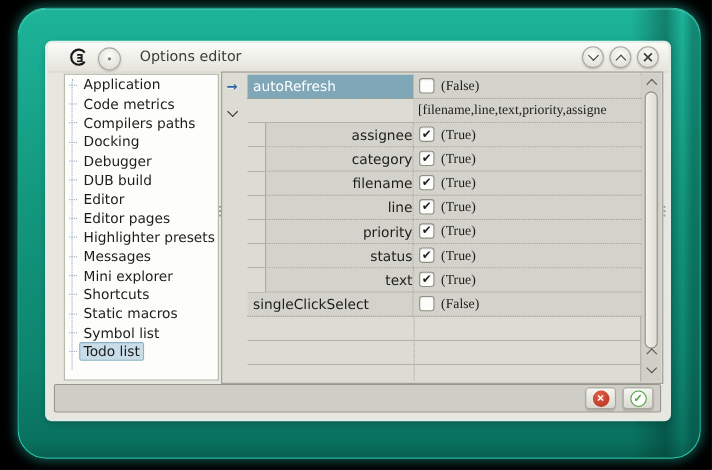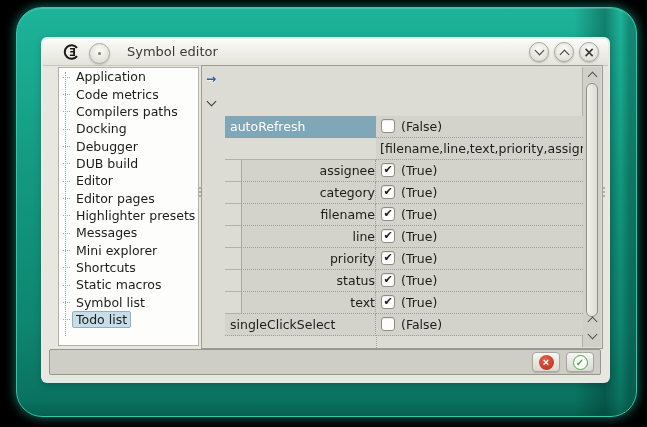--- a/index.html
+++ b/index.html
@@ -56,33 +56,33 @@
 
   
   .grid{position:absolute;left:158px;top:26px;width:402px;height:284px;background:#dcdcd4;
     border:1px solid #9c9c92;box-sizing:border-box;overflow:hidden;}
   .gutter{position:absolute;left:0;top:2px;width:23px;bottom:0;}
   .gicon{position:absolute;left:4px;width:16px;height:22px;line-height:22px;font-size:12px;text-align:left;}
   .gicon.current{color:#2f64a8;font-weight:bold;text-shadow:0 1px 1px rgba(255,255,255,.6);}
   .gicon.expanded{left:6px;}
   .gicon.expanded .chev{border-color:#3a3a36;margin-top:8px;transform:rotate(45deg);}
   .rows{position:absolute;left:23px;top:2px;width:358px;height:278px;
-    background:repeating-linear-gradient(180deg,rgba(0,0,0,0) 0,rgba(0,0,0,0) 21px,rgba(125,125,110,.45) 21px,rgba(125,125,110,.45) 22px);margin-top:48px;}
+    background:repeating-linear-gradient(180deg,rgba(0,0,0,0) 0,rgba(0,0,0,0) 21px,rgba(125,125,110,.45) 21px,rgba(125,125,110,.45) 22px);}
   .rows::after{content:'';position:absolute;left:151px;top:0;bottom:0;border-left:1px dotted #a6a69a;}
   .cell{position:absolute;height:22px;box-sizing:border-box;background:#d3d3cb;
     border-bottom:1px dotted #9f9f93;font-size:12.5px;color:#1c1c1a;line-height:21px;z-index:1;}
   .cell.name{left:0;width:151px;padding-left:5px;border-right:1px dotted #9f9f93;}
   .cell.name.lv1{left:16px;width:135px;border-left:1px solid #a9a99d;text-align:right;}
   .cell.name.sel{background:#7fa7b8;color:#fff;}
   .cell.value{left:151px;width:207px;padding-left:4px;white-space:nowrap;overflow:hidden;}
   .cb{position:relative;display:inline-block;width:14px;height:14px;margin:3px 6px 0 1px;vertical-align:top;
     background:#fdfdfb;border:1px solid #8e8e84;border-radius:3px;box-sizing:border-box;
     text-align:center;line-height:12px;font-size:11px;font-weight:bold;color:#1d1d1a;
     box-shadow:inset 0 1px 1px rgba(0,0,0,.08);}
-  .vlabel,.vtext{display:inline-block;vertical-align:top;line-height:21px;}
+  .vlabel,.vtext{display:inline-block;vertical-align:top;line-height:21px;font-family:Liberation Serif, serif;}
 
   
   .vscroll{position:absolute;top:1px;right:1px;width:19px;height:280px;background:#d0d0c8;
     border-left:1px solid #b0b0a5;box-sizing:border-box;}
   .sarrow{position:absolute;left:6px;}
   .sarrow .chev{border-color:#55554f;border-width:1.5px;}
   .sarrow.a-top{top:6px;}
   .sarrow.a-b1{bottom:22px;}
   .sarrow.a-b2{bottom:9px;}
   .thumb{position:absolute;left:3px;top:16px;width:12px;height:234px;border-radius:7px;
@@ -113,21 +113,21 @@
       <div class="titlebar">
         <span class="appicon">
           <svg width="18" height="18" viewBox="0 0 20 20">
             <path d="M15.6 5.4 A7.6 7.6 0 1 0 15.6 14.6" fill="none" stroke="#1a1a1a" stroke-width="2.2"></path>
             <text x="6.8" y="14.4" font-size="11" font-weight="bold" fill="#1a1a1a">Ǝ</text>
           </svg>
         </span>
         <span class="menubtn">
           <span class="dot"></span>
         </span>
-        <span class="title">Symbol editor</span>
+        <span class="title">Options editor</span>
         <span class="winbtn min">
           <span class="chev down"></span>
         </span>
         <span class="winbtn max">
           <span class="chev up"></span>
         </span>
         <span class="winbtn close">
           <span class="xg">×</span>
         </span>
       </div>

